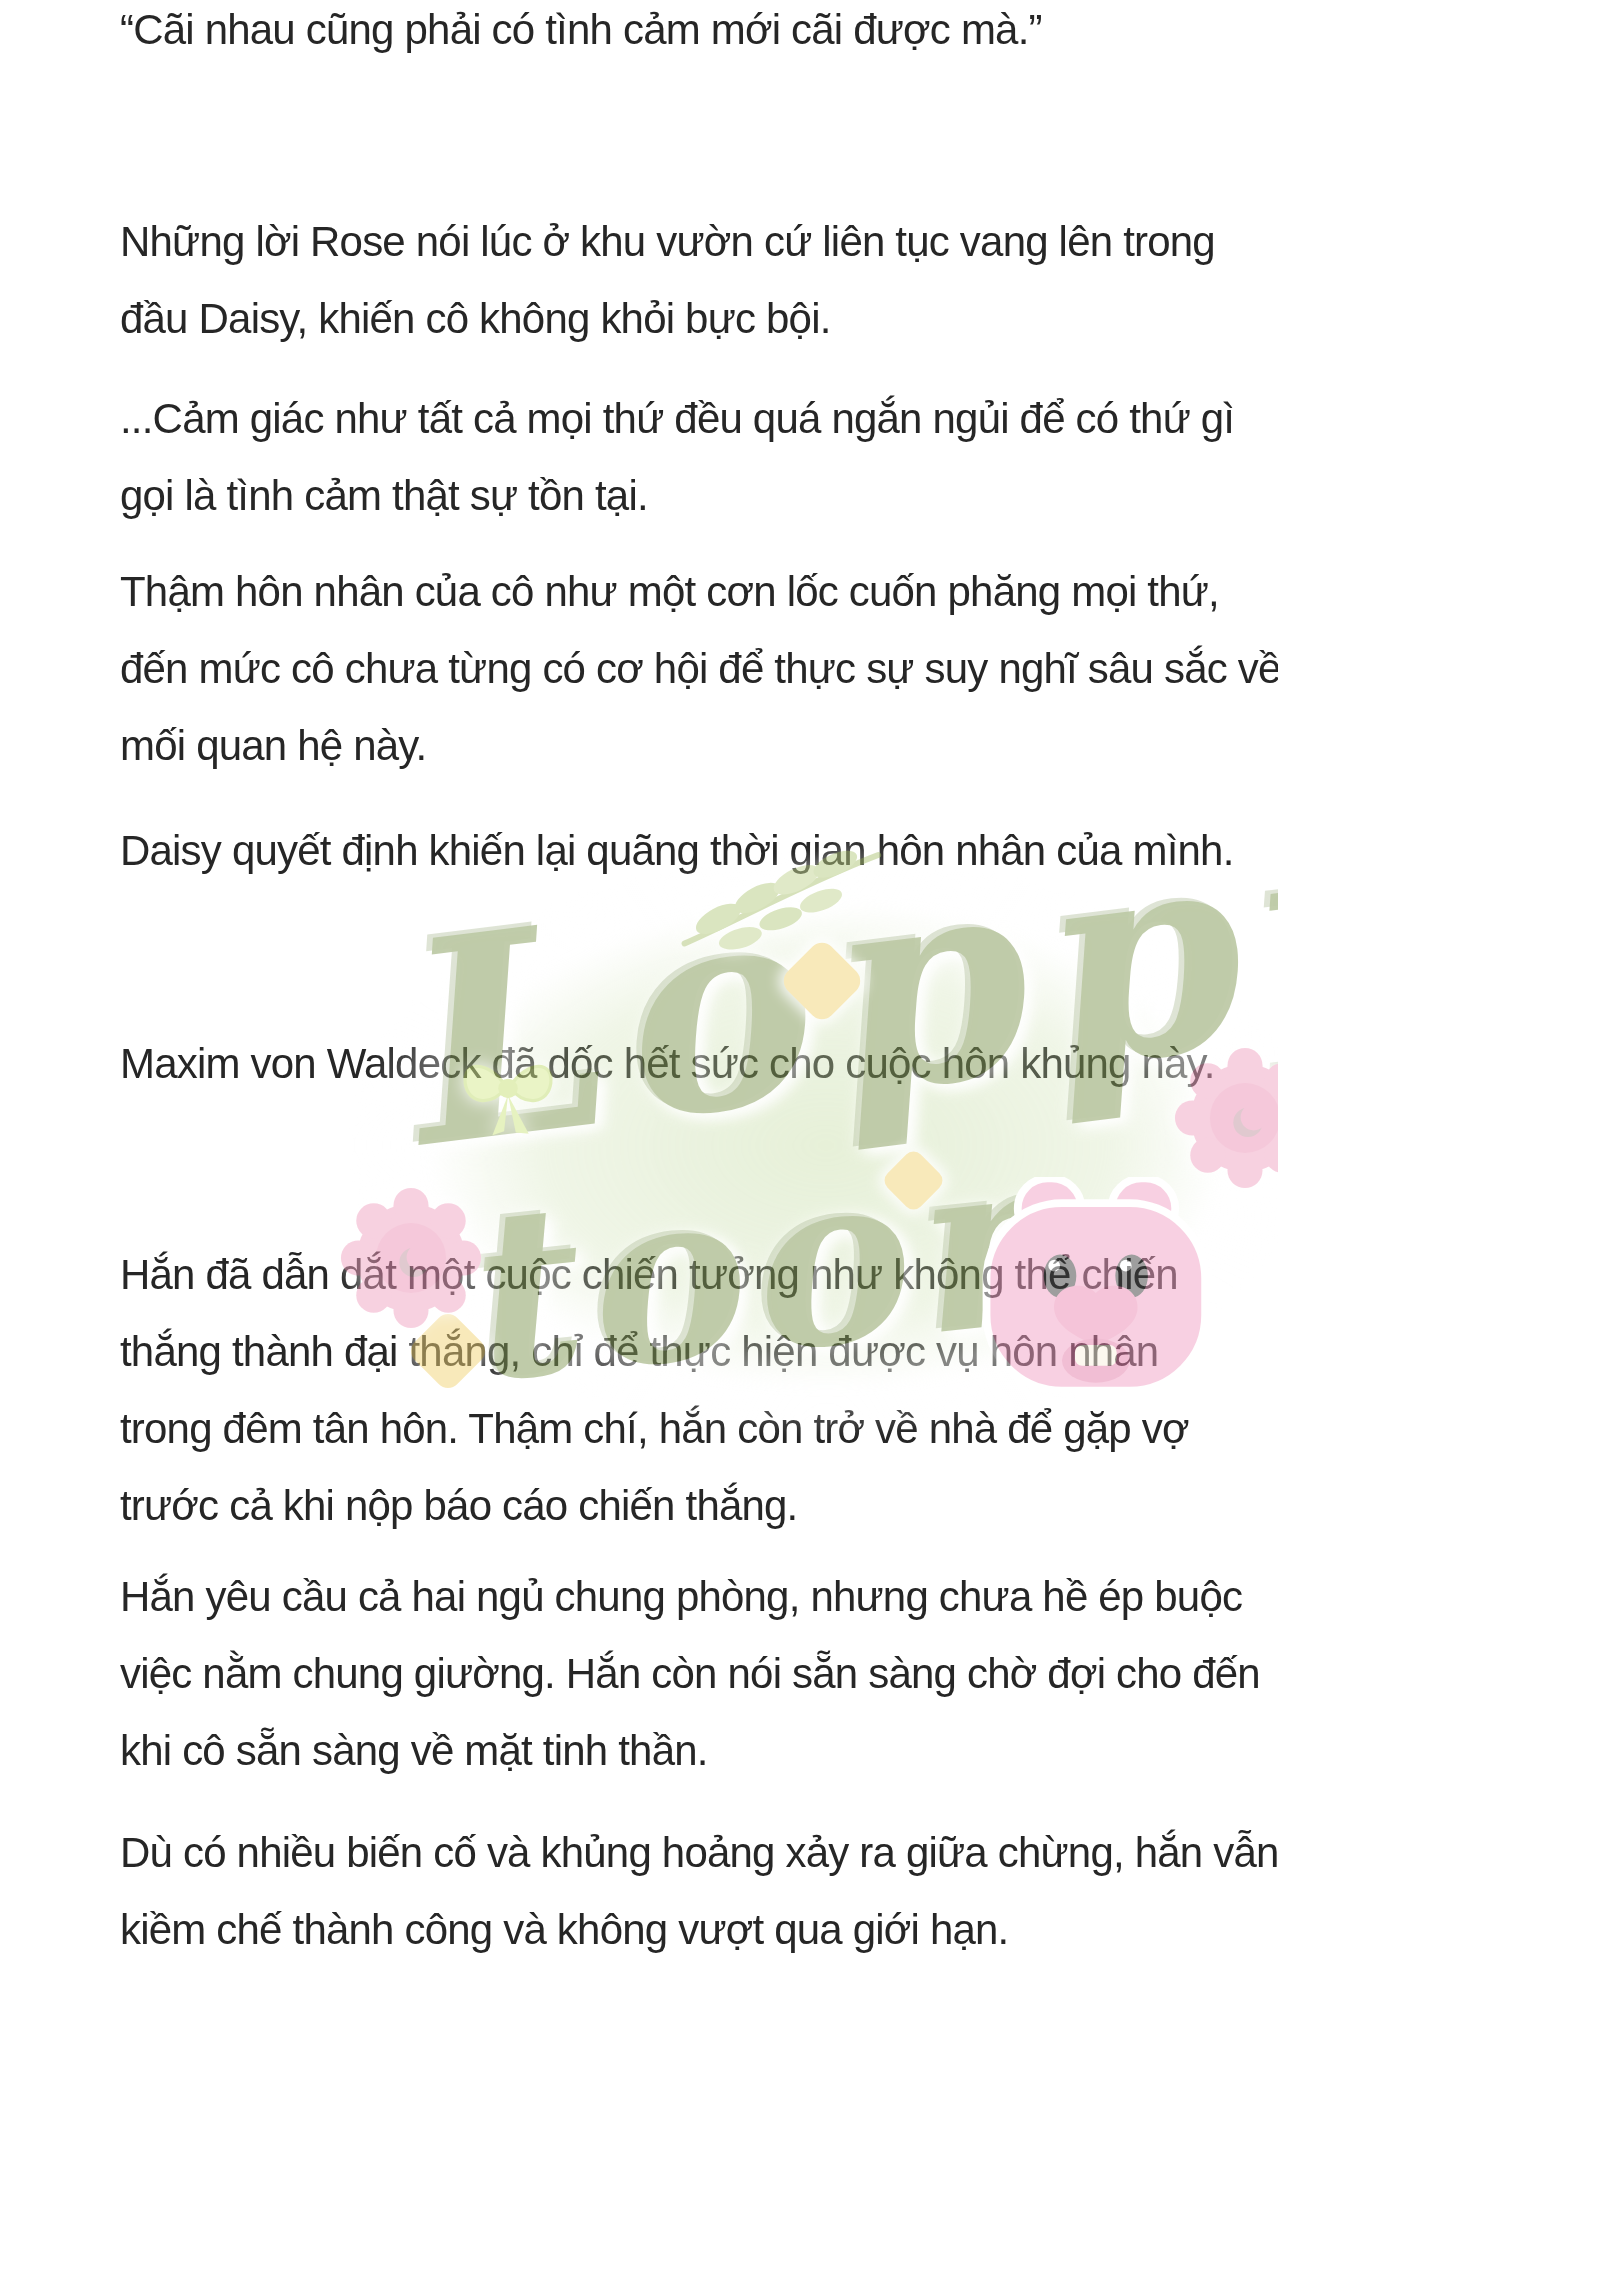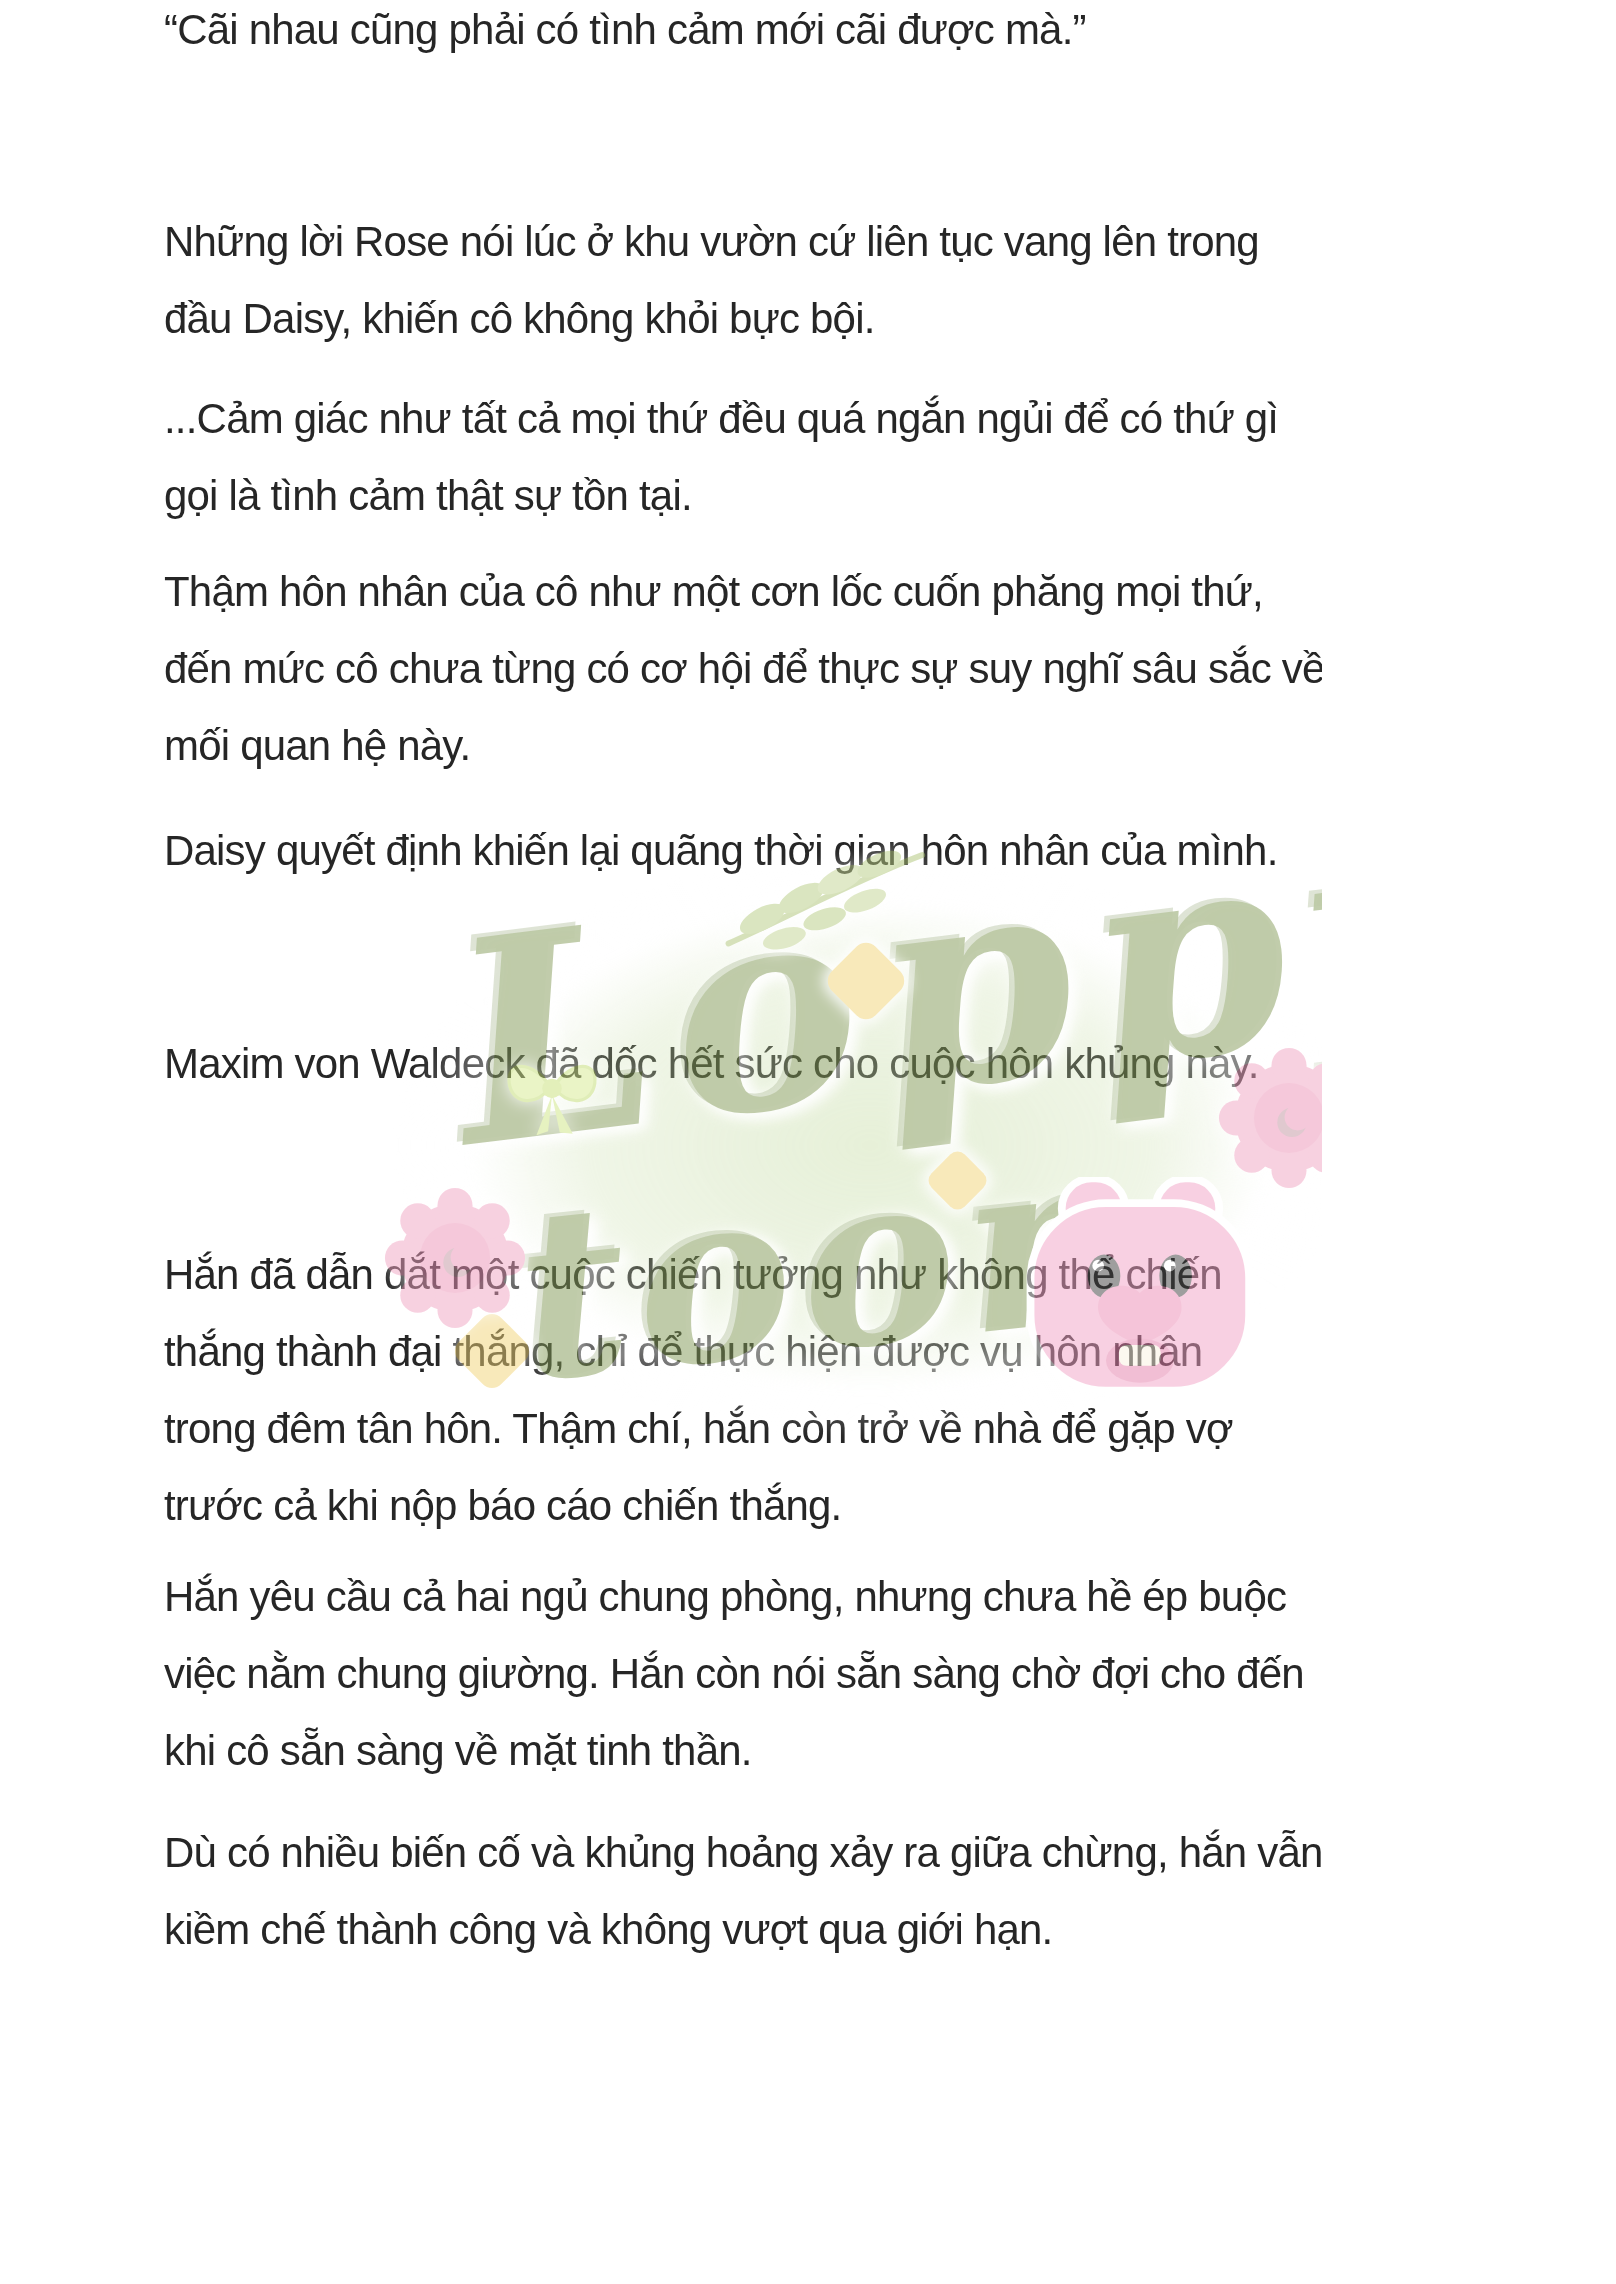--- a/index.html
+++ b/index.html
@@ -2,21 +2,20 @@
 <html style="font-size:10.4px"><head>
 <meta charset="utf-8">
 <style>
   html,body { margin:0; padding:0; background:#ffffff; }
   .page {
     position:relative;
     width:1278px; height:2284px;
     background:#ffffff;
     overflow:hidden;
     font-family:"Liberation Sans", sans-serif;
-    margin-left:44px;
   }
 
   
   .text-layer {
     position:absolute;
     left:120px; top:-9px;
     width:1380px;
     z-index:1;
   }
   .text-layer p {

